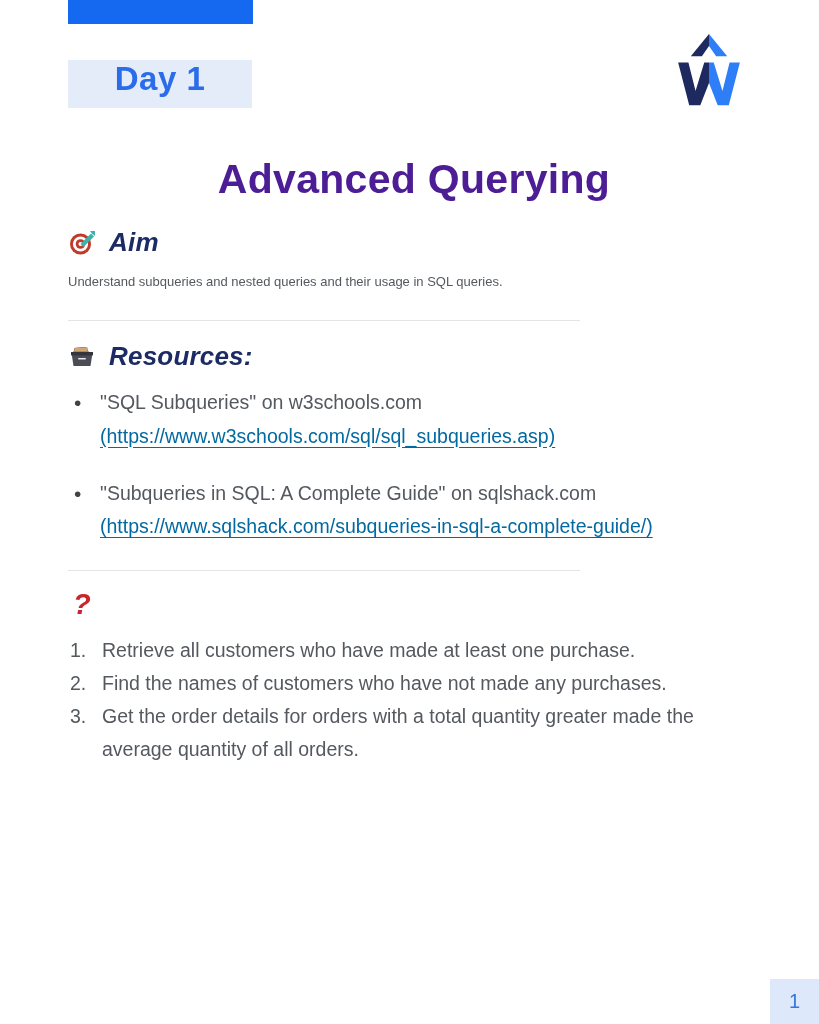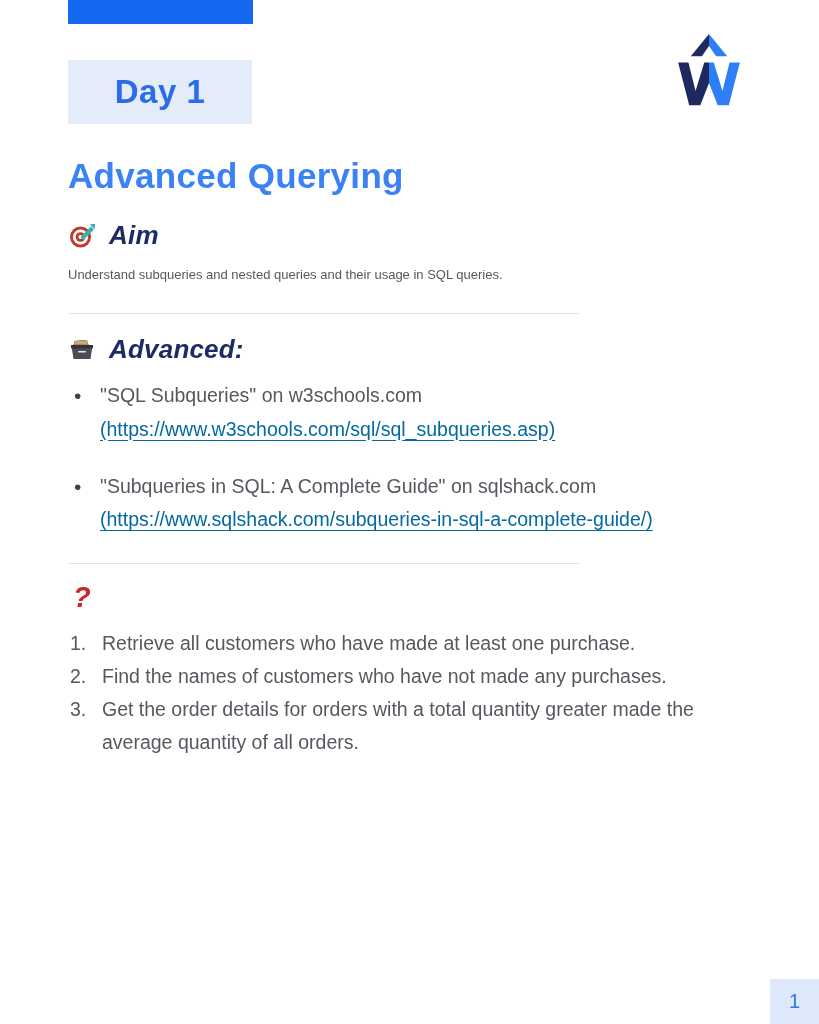--- a/index.html
+++ b/index.html
@@ -3,27 +3,27 @@
 <meta charset="utf-8">
 <style>
   html,body{margin:0;padding:0;background:#ffffff;}
   .page{position:relative;width:819px;height:1024px;background:#ffffff;overflow:hidden;
         font-family:"Liberation Sans",sans-serif;}
 
   .top-bar{position:absolute;left:68px;top:0;width:185px;height:24px;background:#1569f0;}
 
   .logo{position:absolute;left:664px;top:34px;width:90px;height:76px;}
 
-  .day-badge{position:absolute;left:68px;top:60px;width:184px;height:64px;background:#e4ecfa;
-             display:flex;align-items:center;justify-content:center;}
+  .day-badge{position:absolute;left:68px;top:60px;width:184px;height:48px;background:#e4ecfa;
+             display:flex;justify-content:center;}
   .day-badge span{font-size:33px;font-weight:bold;color:#2b6ce9;letter-spacing:.5px;}
 
   .content{position:absolute;left:68px;top:156px;width:692px;}
 
-  h1.title{margin:0 0 24px 0;font-size:35px;font-weight:bold;color:#3b82f6;letter-spacing:.3px;}
+  h1.title{margin:0 0 24px 0;font-size:41px;font-weight:bold;color:#4c1d95;letter-spacing:.3px;text-align:center;}
 
   h2.sec-h{margin:0;display:flex;align-items:center;gap:13px;font-size:26px;font-weight:bold;
            color:#1d2b64;letter-spacing:.2px;font-style:italic;}
   .sec-icon{display:inline-flex;width:28px;height:28px;align-items:center;justify-content:center;flex:0 0 auto;}
 
   p.body-text{margin:12px 0 0 0;max-width:620px;font-size:13px;line-height:1.8;color:#54595f;}
 
   hr.divider{border:none;border-top:1px solid #e4e4e8;width:512px;margin:27px 0 20px 0;}
 
   ul.res-list{list-style:none;margin:14px 0 0 0;padding:0 0 0 32px;max-width:588px;}
@@ -90,21 +90,21 @@
         <span class="sec-icon">
           <svg width="28" height="28" viewBox="0 0 28 28">
             <polygon points="6,5 19,4 20,10 7,11" fill="#cda briefly"></polygon>
             <polygon points="6,5 19,4 20,10 7,11" fill="#cfa674"></polygon>
             <polygon points="5,8 21,8 20,11 6,11" fill="#b08b55"></polygon>
             <path d="M3.5,10 L24.5,10 L22.5,23 L5.5,23 Z" fill="#4b4c55"></path>
             <rect x="3" y="9" width="22" height="3.4" fill="#33343c"></rect>
             <rect x="10" y="15" width="8" height="1.6" rx="0.8" fill="#e8e8ec"></rect>
           </svg>
         </span>
-        <span>Advanced:</span>
+        <span>Resources:</span>
       </h2>
       <ul class="res-list">
         <li>
           <span>"SQL Subqueries" on w3schools.com </span><a class="res-link">(https://www.w3schools.com/sql/sql_subqueries.asp)</a>
         </li>
         <li>
           <span>"Subqueries in SQL: A Complete Guide" on sqlshack.com </span><a class="res-link">(https://www.sqlshack.com/subqueries-in-sql-a-complete-guide/)</a>
         </li>
       </ul>
     </section>

